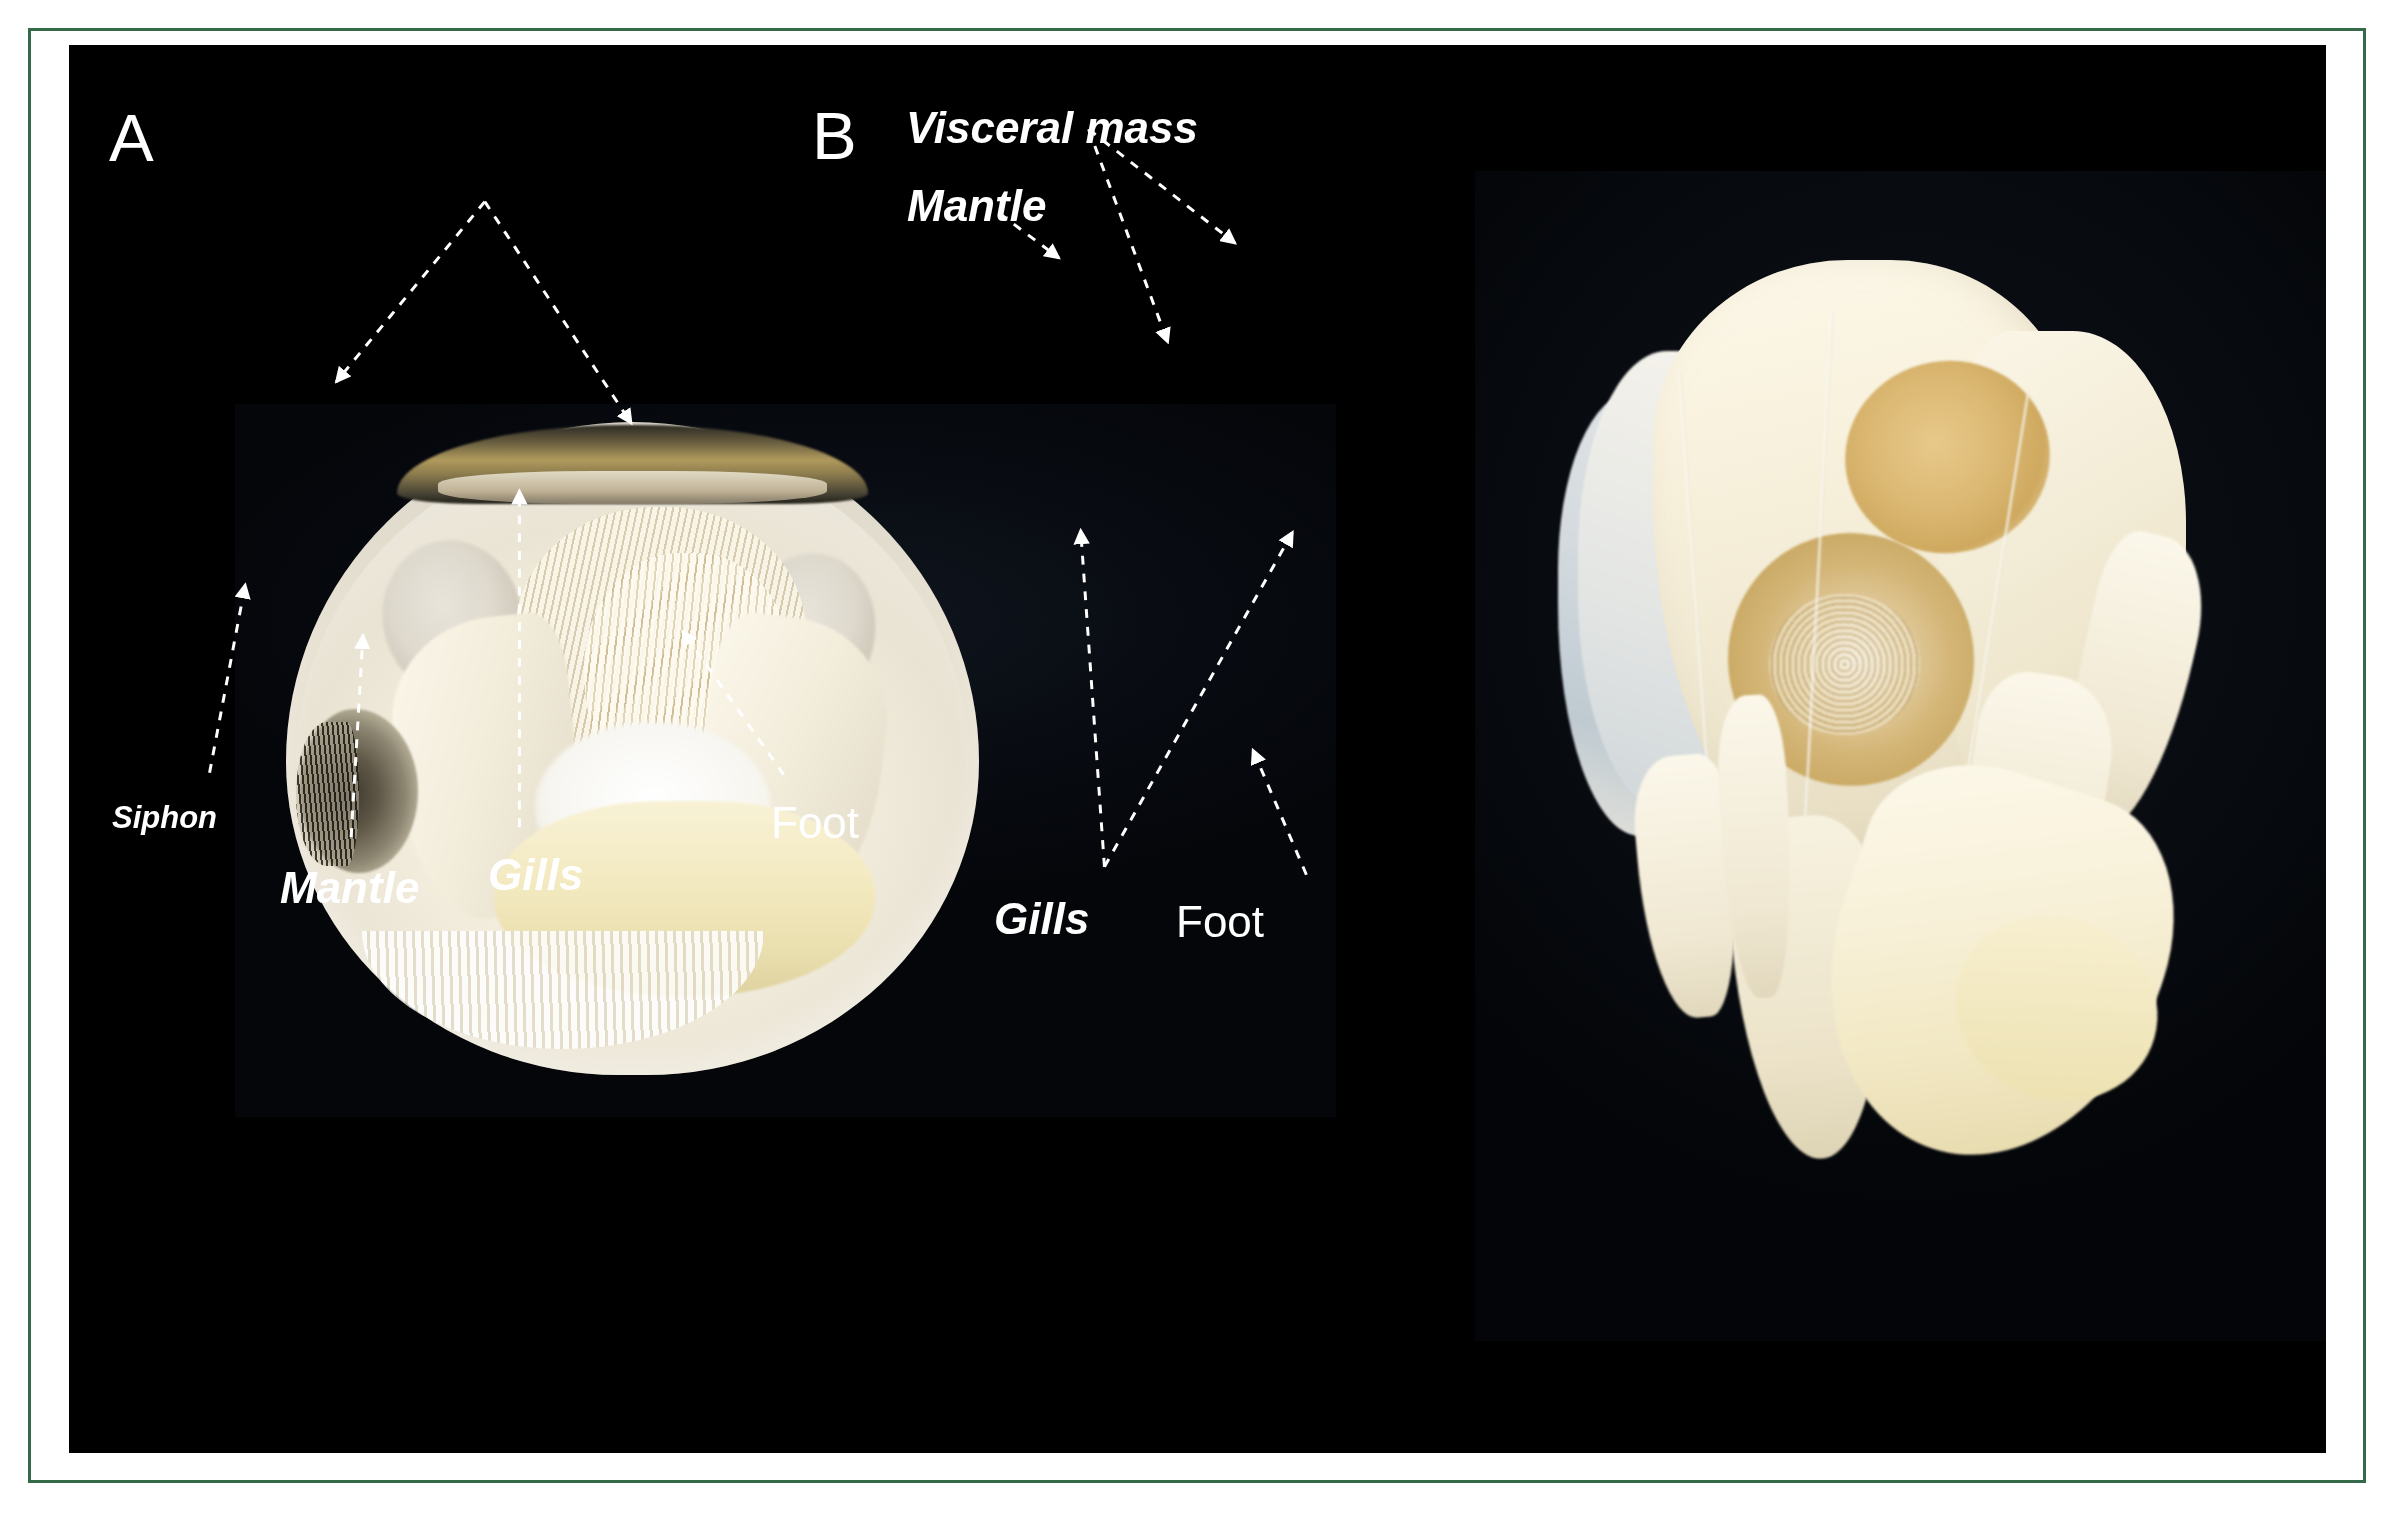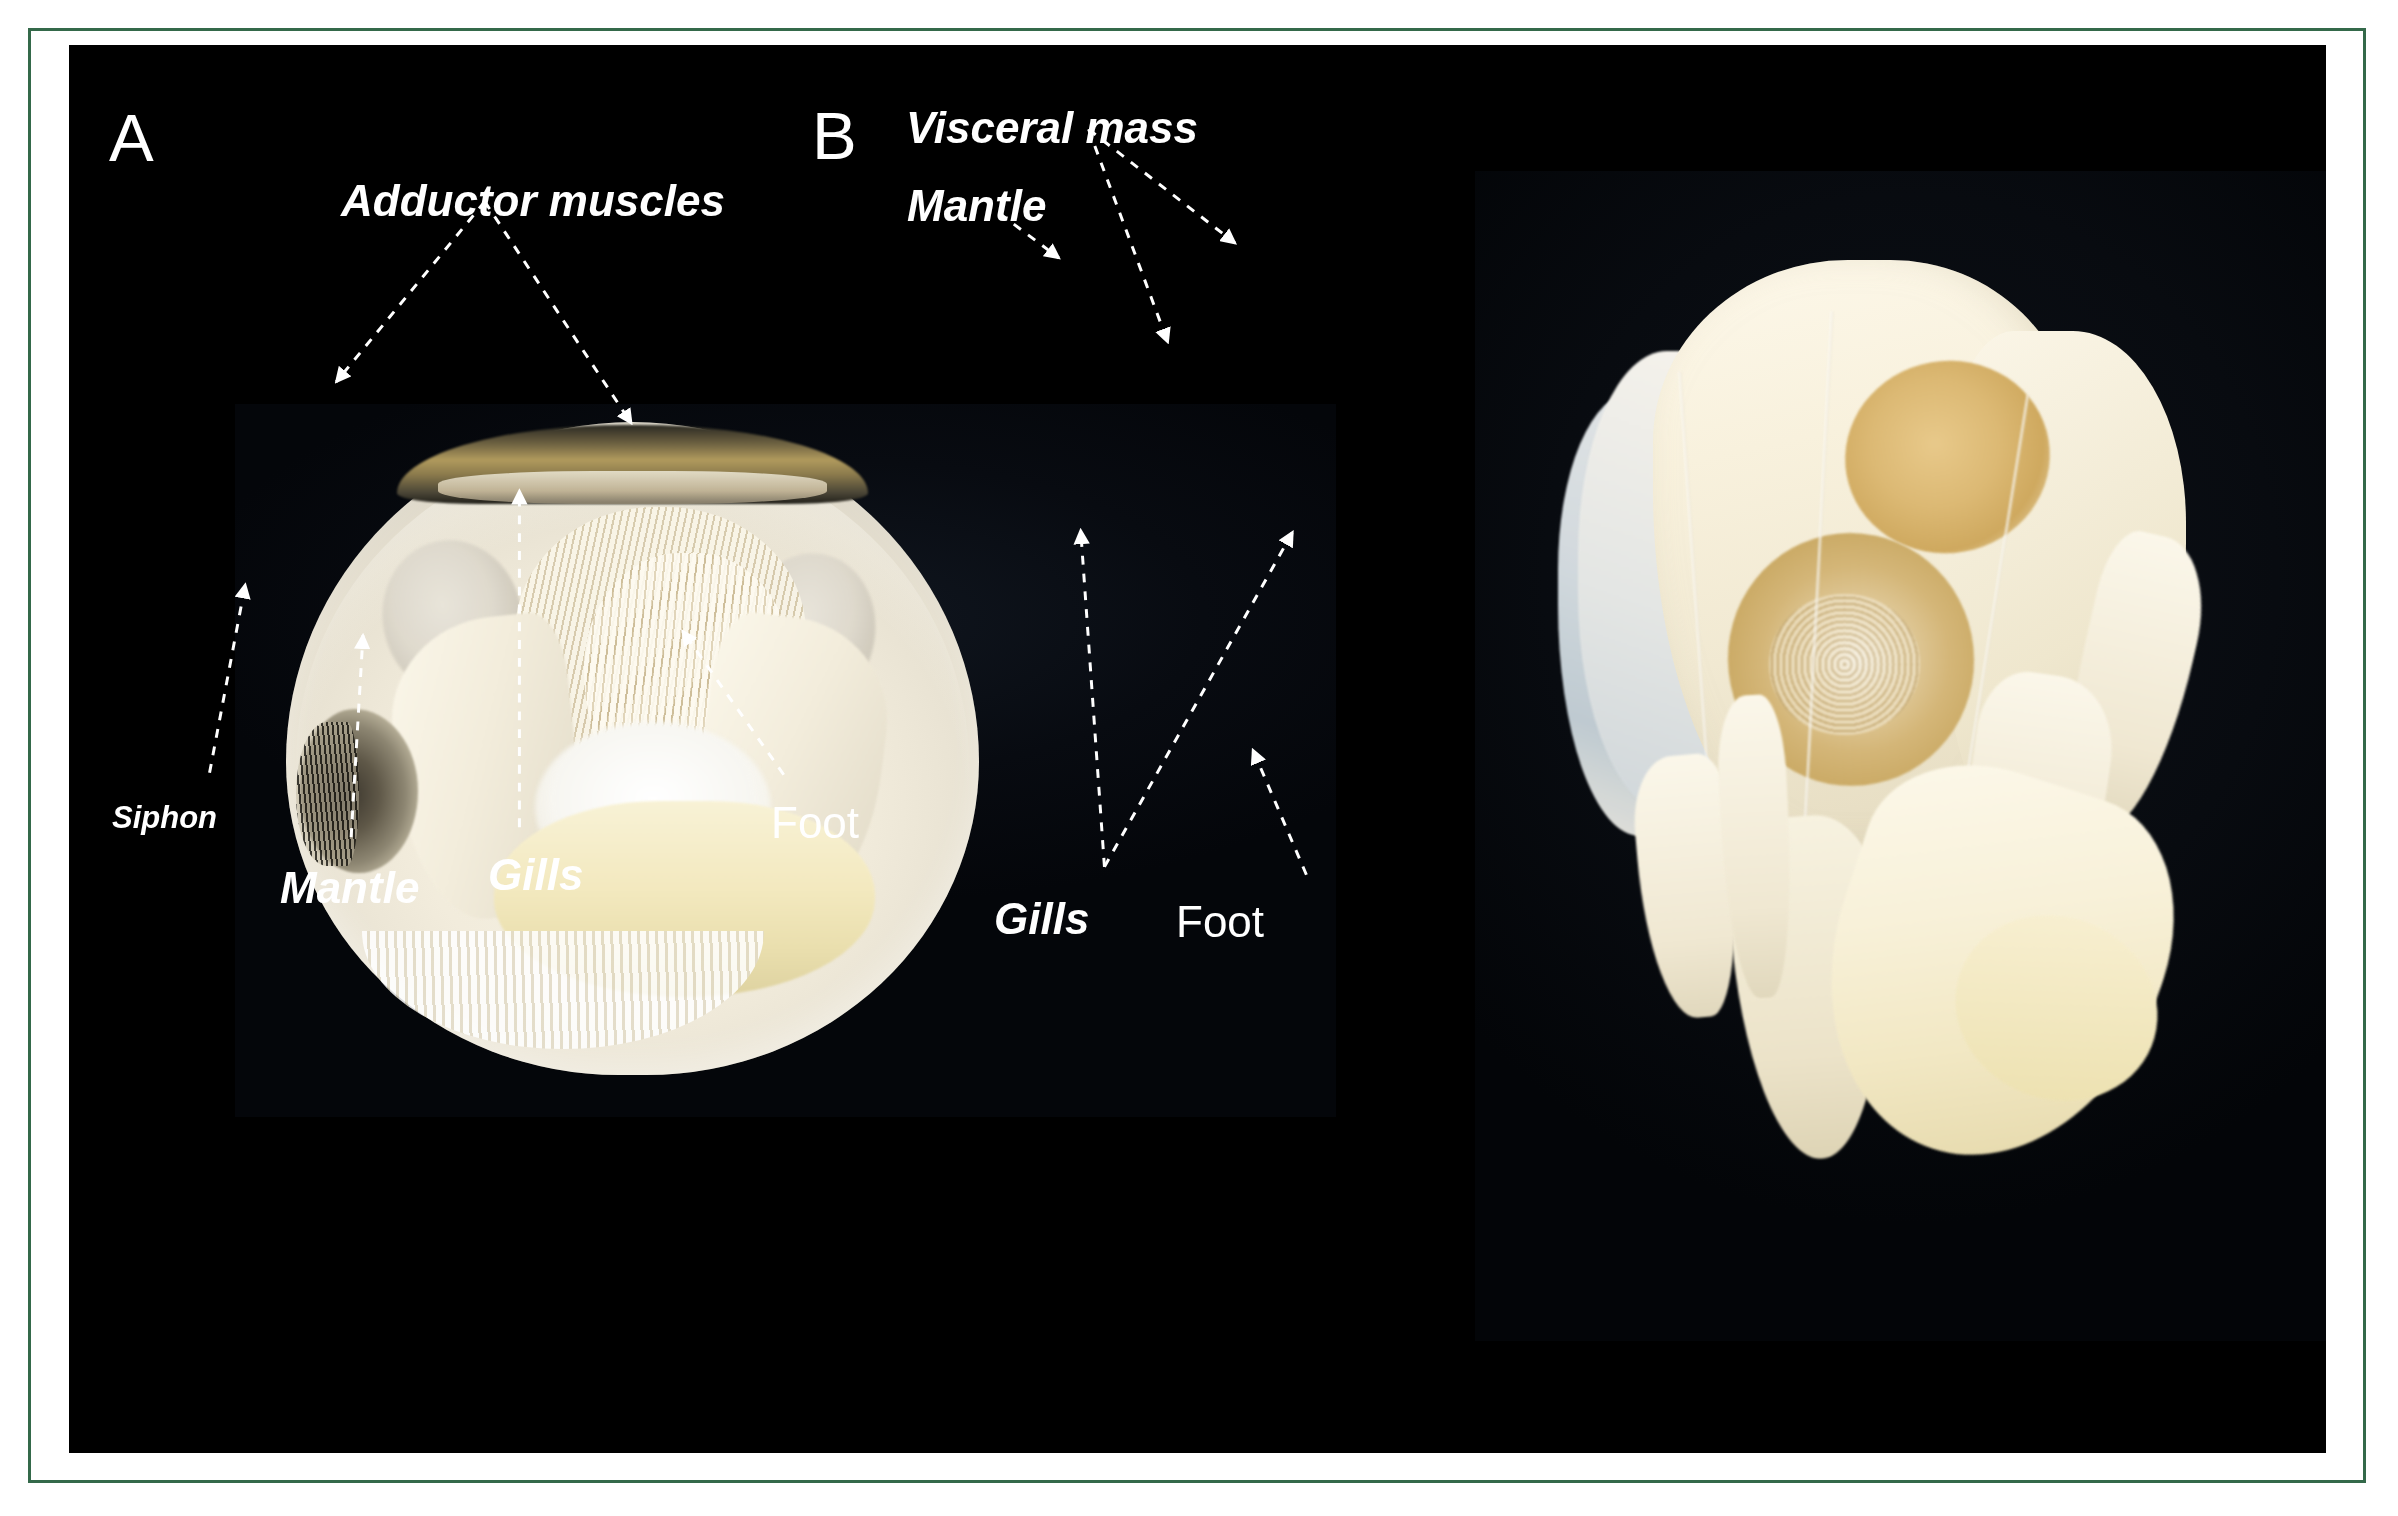--- a/index.html
+++ b/index.html
@@ -501,21 +501,20 @@
           <path d="M 1046 830 L 1236 492"></path>
 
           <path d="M 1250 838 L 1196 712"></path>
         </g>
       </svg>
     </div>
 
     <div class="panel-letter" style="left:40px; top:59px; font-size:67px;">A</div>
     <div class="panel-letter" style="left:743px; top:57px; font-size:67px;">B</div>
 
-    <div class="lbl bold" style="left:272px; top:134px; font-size:44px;">Adductor muscles</div>
     <div class="lbl bold" style="left:43px; top:757px; font-size:31px;">Siphon</div>
     <div class="lbl bold" style="left:211px; top:821px; font-size:44px;">Mantle</div>
     <div class="lbl bold" style="left:419px; top:808px; font-size:44px;">Gills</div>
     <div class="lbl reg" style="left:702px; top:756px; font-size:44px;">Foot</div>
 
     <div class="lbl bold" style="left:837px; top:61px; font-size:44px;">Visceral mass</div>
     <div class="lbl bold" style="left:838px; top:139px; font-size:44px;">Mantle</div>
     <div class="lbl bold" style="left:925px; top:852px; font-size:44px;">Gills</div>
     <div class="lbl reg" style="left:1107px; top:855px; font-size:44px;">Foot</div>
 

